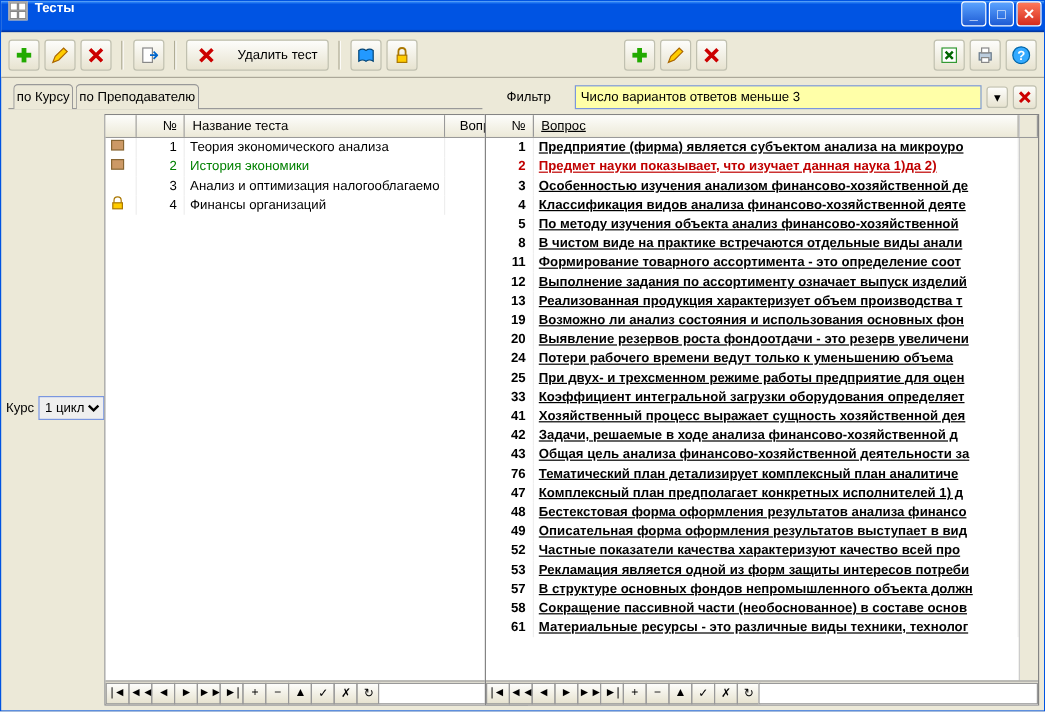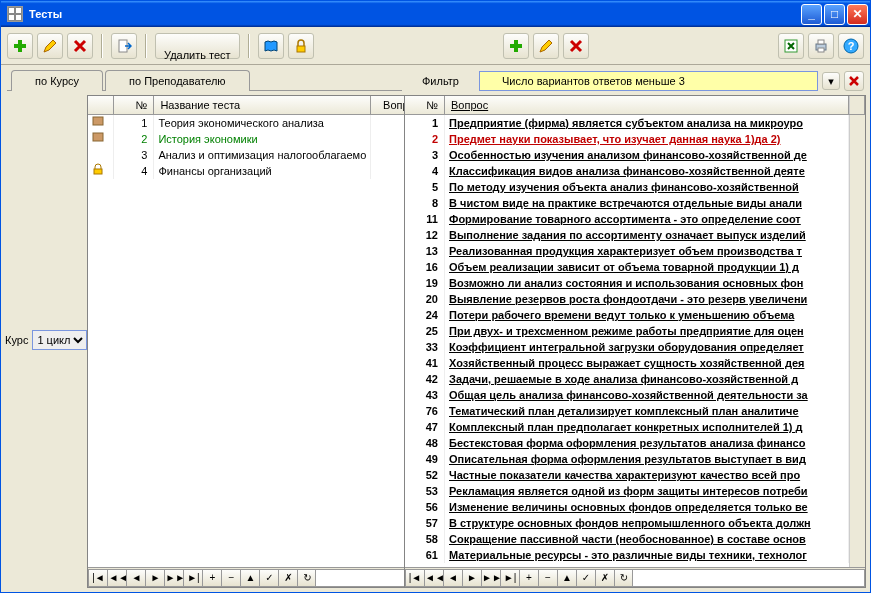--- a/index.html
+++ b/index.html
@@ -15,21 +15,21 @@
     height: 593px;
     border: 1px solid #0054e3;
     background: #ece9d8;
     display: flex;
     flex-direction: column;
   }
   .titlebar {
     height: 26px;
     background: linear-gradient(to bottom, #3c95ff 0%, #0054e3 10%, #0054e3 90%, #002a8a 100%);
     display: flex;
-    align-items: center;
+    align-items: flex-start;
     color: #fff;
     font-weight: bold;
     padding: 0 2px 0 6px;
   }
   .titlebar .app-icon {
     width: 16px; height: 16px; margin-right: 6px;
     background: #fff; border: 1px solid #999;
     display: grid; grid-template-columns: 1fr 1fr; grid-template-rows: 1fr 1fr;
   }
   .titlebar .app-icon div { border: 1px solid #888; }
@@ -48,34 +48,34 @@
     display: flex; align-items: center;
     padding: 0 6px; gap: 4px;
     background: #ece9d8;
   }
   .tbtn {
     width: 26px; height: 26px; border: 1px solid #c0c0b0;
     background: linear-gradient(#fdfdfb,#e7e3d0);
     display:flex;align-items:center;justify-content:center;
     border-radius:3px;
   }
-  .tbtn.wide { width: auto; padding: 0 8px; gap:18px;flex-direction:column; }
+  .tbtn.wide { width: auto; padding: 0 8px; gap:18px; }
   .sep { width:2px; height:24px; border-left:1px solid #b0ad95; border-right:1px solid #fff; margin:0 4px;}
   .grow { flex: 1; }
   .tabs { display:flex; gap:0; padding-left:4px; border-bottom:1px solid #999; }
   .tab {
-    padding: 4px 23px; border:1px solid #999; border-bottom:none;
+    padding: 4px 2px; border:1px solid #999; border-bottom:none;
     background:#ece9d8; border-radius:4px 4px 0 0; margin-right:2px;
     position:relative; top:1px;
   }
   .tab.active { background:#ece9d8; }
   .filter-label { margin-right:16px; }
   .filter-input {
     flex:1; height:20px; background:#ffffa8; border:1px solid #7a96df;
-    padding:0 22px; font: inherit;
+    padding:0 4px; font: inherit;
   }
   .main-split {
     flex:1; display:flex; gap:4px; padding:4px; min-height:0;
   }
   .left-pane, .right-pane {
     display:flex; min-height:0;
   }
   .left-pane { width: 395px; }
   .right-pane { flex:1; }
   .course-row { display:flex; align-items:center; gap:4px; margin-bottom:4px; }
@@ -371,24 +371,20 @@
               </div>
               <div class="grid-row bold">
                 <div class="gc col-num">12</div>
                 <div class="gc col-q">Выполнение задания по ассортименту означает выпуск изделий</div>
               </div>
               <div class="grid-row bold">
                 <div class="gc col-num">13</div>
                 <div class="gc col-q">Реализованная продукция характеризует объем производства т</div>
               </div>
               <div class="grid-row bold">
-                <div class="gc col-num">16</div>
-                <div class="gc col-q">Объем реализации зависит от объема товарной продукции  1) д</div>
-              </div>
-              <div class="grid-row bold">
                 <div class="gc col-num">19</div>
                 <div class="gc col-q">Возможно ли анализ состояния и использования основных фон</div>
               </div>
               <div class="grid-row bold">
                 <div class="gc col-num">20</div>
                 <div class="gc col-q">Выявление резервов роста фондоотдачи - это резерв увеличени</div>
               </div>
               <div class="grid-row bold">
                 <div class="gc col-num">24</div>
                 <div class="gc col-q">Потери рабочего времени ведут только к уменьшению объема </div>
@@ -429,24 +425,20 @@
                 <div class="gc col-num">49</div>
                 <div class="gc col-q">Описательная форма оформления результатов выступает в вид</div>
               </div>
               <div class="grid-row bold">
                 <div class="gc col-num">52</div>
                 <div class="gc col-q">Частные показатели качества характеризуют качество всей про</div>
               </div>
               <div class="grid-row bold">
                 <div class="gc col-num">53</div>
                 <div class="gc col-q">Рекламация является одной из форм защиты интересов потреби</div>
-              </div>
-              <div class="grid-row bold">
-                <div class="gc col-num">56</div>
-                <div class="gc col-q">Изменение величины основных фондов определяется только ве</div>
               </div>
               <div class="grid-row bold">
                 <div class="gc col-num">57</div>
                 <div class="gc col-q">В структуре основных фондов непромышленного объекта должн</div>
               </div>
               <div class="grid-row bold">
                 <div class="gc col-num">58</div>
                 <div class="gc col-q">Сокращение пассивной части (необоснованное) в составе основ</div>
               </div>
               <div class="grid-row bold">

